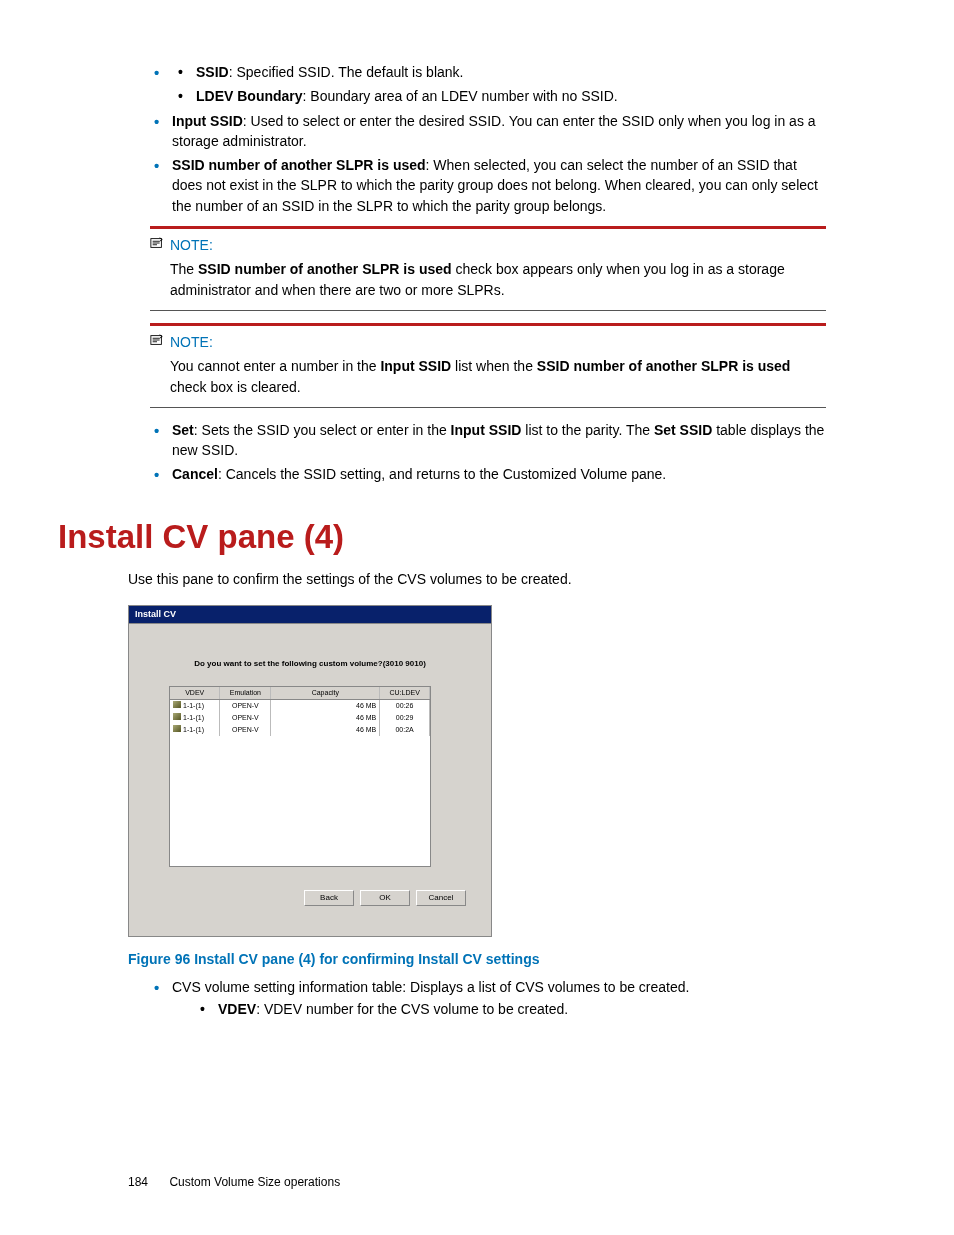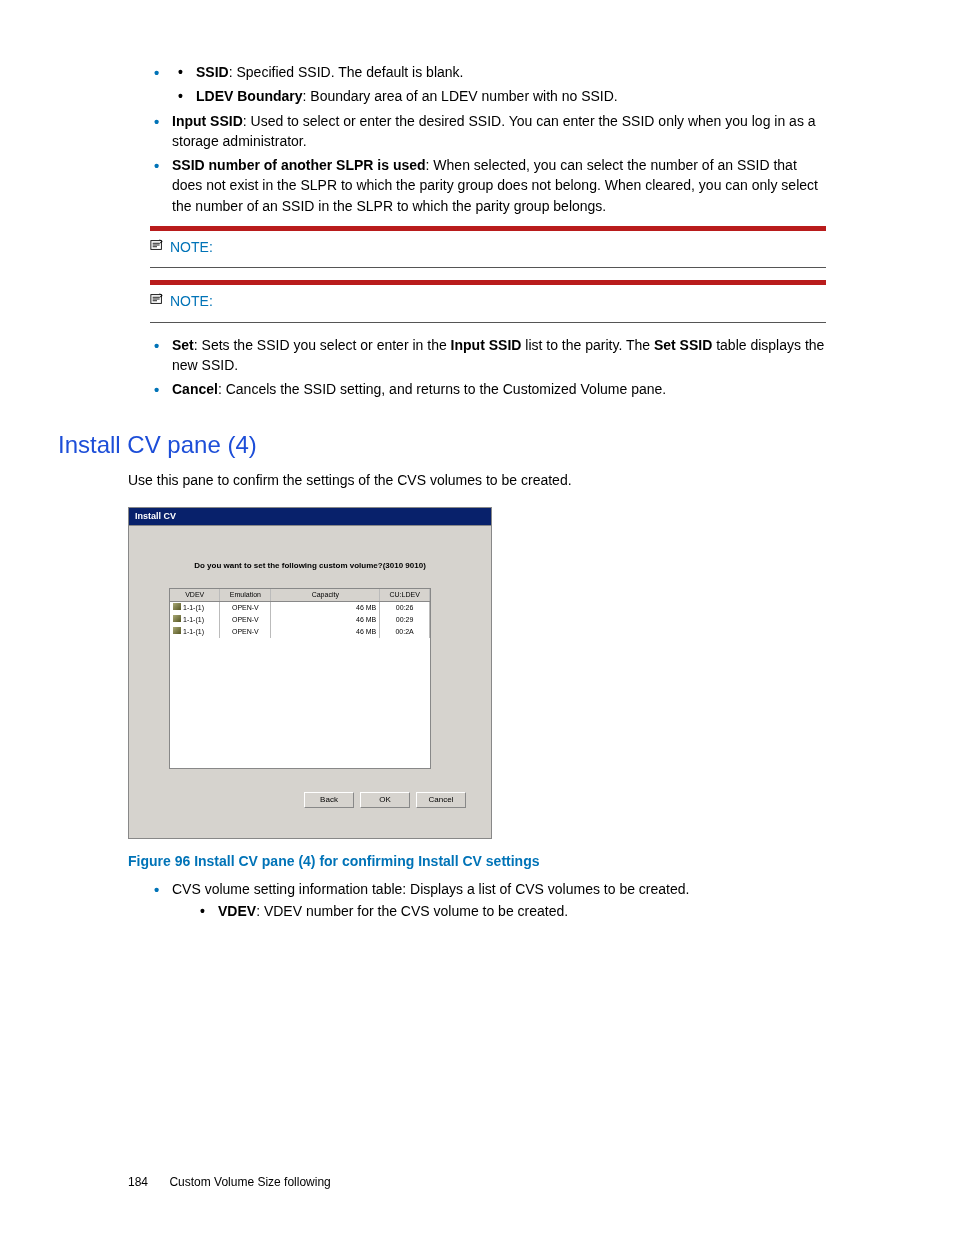--- a/index.html
+++ b/index.html
@@ -20,21 +20,21 @@
     content: "•"; position: absolute; left: 4px; top: 0;
     color: #0073b7; font-weight: bold; font-size: 15px;
   }
   ul.sub { list-style: none; margin: 2px 0 4px 0; padding-left: 26px; }
   ul.sub > li { position: relative; padding-left: 20px; margin-bottom: 4px; }
   ul.sub > li::before {
     content: "•"; position: absolute; left: 2px; top: 0;
     color: #000; font-weight: bold;
   }
   .note-block {
-    border-top: 5px solid #b91c1c;
+    border-top: 3px solid #b91c1c;
     border-bottom: 1px solid #555;
     padding: 6px 0 10px 0;
     margin: 10px 0 12px 22px;
     position: relative;
   }
   .note-label {
     color: #0073b7;
     font-weight: normal;
     font-size: 14px;
     margin-left: 20px;
@@ -42,23 +42,23 @@
   .note-icon {
     position: absolute;
     left: 0; top: 6px;
     width: 16px; height: 14px;
     display: inline-block;
   }
   .note-icon svg { width: 14px; height: 14px; }
   .note-text { margin: 4px 0 0 20px; }
   h2.section {
     font-family: Arial, Helvetica, sans-serif;
-    font-weight: 400;
-    font-size: 24px;
-    color: #1d4ed8;
+    font-weight: 700;
+    font-size: 33px;
+    color: #b91c1c;
     margin: 28px 0 8px -70px;
   }
   .figure-caption {
     color: #0073b7;
     font-weight: bold;
     margin-top: 12px;
     font-size: 14px;
   }
   .footer {
     position: absolute;
@@ -153,31 +153,37 @@
 
 <div class="note-block">
   <span class="note-icon">
     <svg viewBox="0 0 16 16">
         <rect x="1" y="3" width="12" height="10" fill="none" stroke="#000" stroke-width="1"></rect>
         <path d="M3 6h8M3 8h8M3 10h5" stroke="#000" stroke-width="1"></path>
         <path d="M11 2l3 2-3 2" fill="none" stroke="#000"></path>
       </svg>
   </span>
   <span class="note-label">NOTE:</span>
+  <div class="note-text">
+    <span>The </span><b>SSID number of another SLPR is used</b><span> check box appears only when you log in as a storage administrator and when there are two or more SLPRs.</span>
+  </div>
 </div>
 
 <div class="note-block">
   <span class="note-icon">
     <svg viewBox="0 0 16 16">
         <rect x="1" y="3" width="12" height="10" fill="none" stroke="#000" stroke-width="1"></rect>
         <path d="M3 6h8M3 8h8M3 10h5" stroke="#000" stroke-width="1"></path>
         <path d="M11 2l3 2-3 2" fill="none" stroke="#000"></path>
       </svg>
   </span>
   <span class="note-label">NOTE:</span>
+  <div class="note-text">
+    <span>You cannot enter a number in the </span><b>Input SSID</b><span> list when the </span><b>SSID number of another SLPR is used</b><span> check box is cleared.</span>
+  </div>
 </div>
 
 <ul class="bullets" style="margin-left:22px; margin-top:6px;">
   <li>
     <b>Set</b><span>: Sets the SSID you select or enter in the </span><b>Input SSID</b><span> list to the parity. The </span><b>Set SSID</b><span> table displays the new SSID.</span>
   </li>
   <li>
     <b>Cancel</b><span>: Cancels the SSID setting, and returns to the Customized Volume pane.</span>
   </li>
 </ul>
@@ -236,14 +242,14 @@
     <ul class="sub">
       <li>
         <b>VDEV</b><span>: VDEV number for the CVS volume to be created.</span>
       </li>
     </ul>
   </li>
 </ul>
 
 <div class="footer">
   <span class="pg">184</span>
-  <span>Custom Volume Size following</span>
+  <span>Custom Volume Size operations</span>
 </div>
 
 </body></html>

